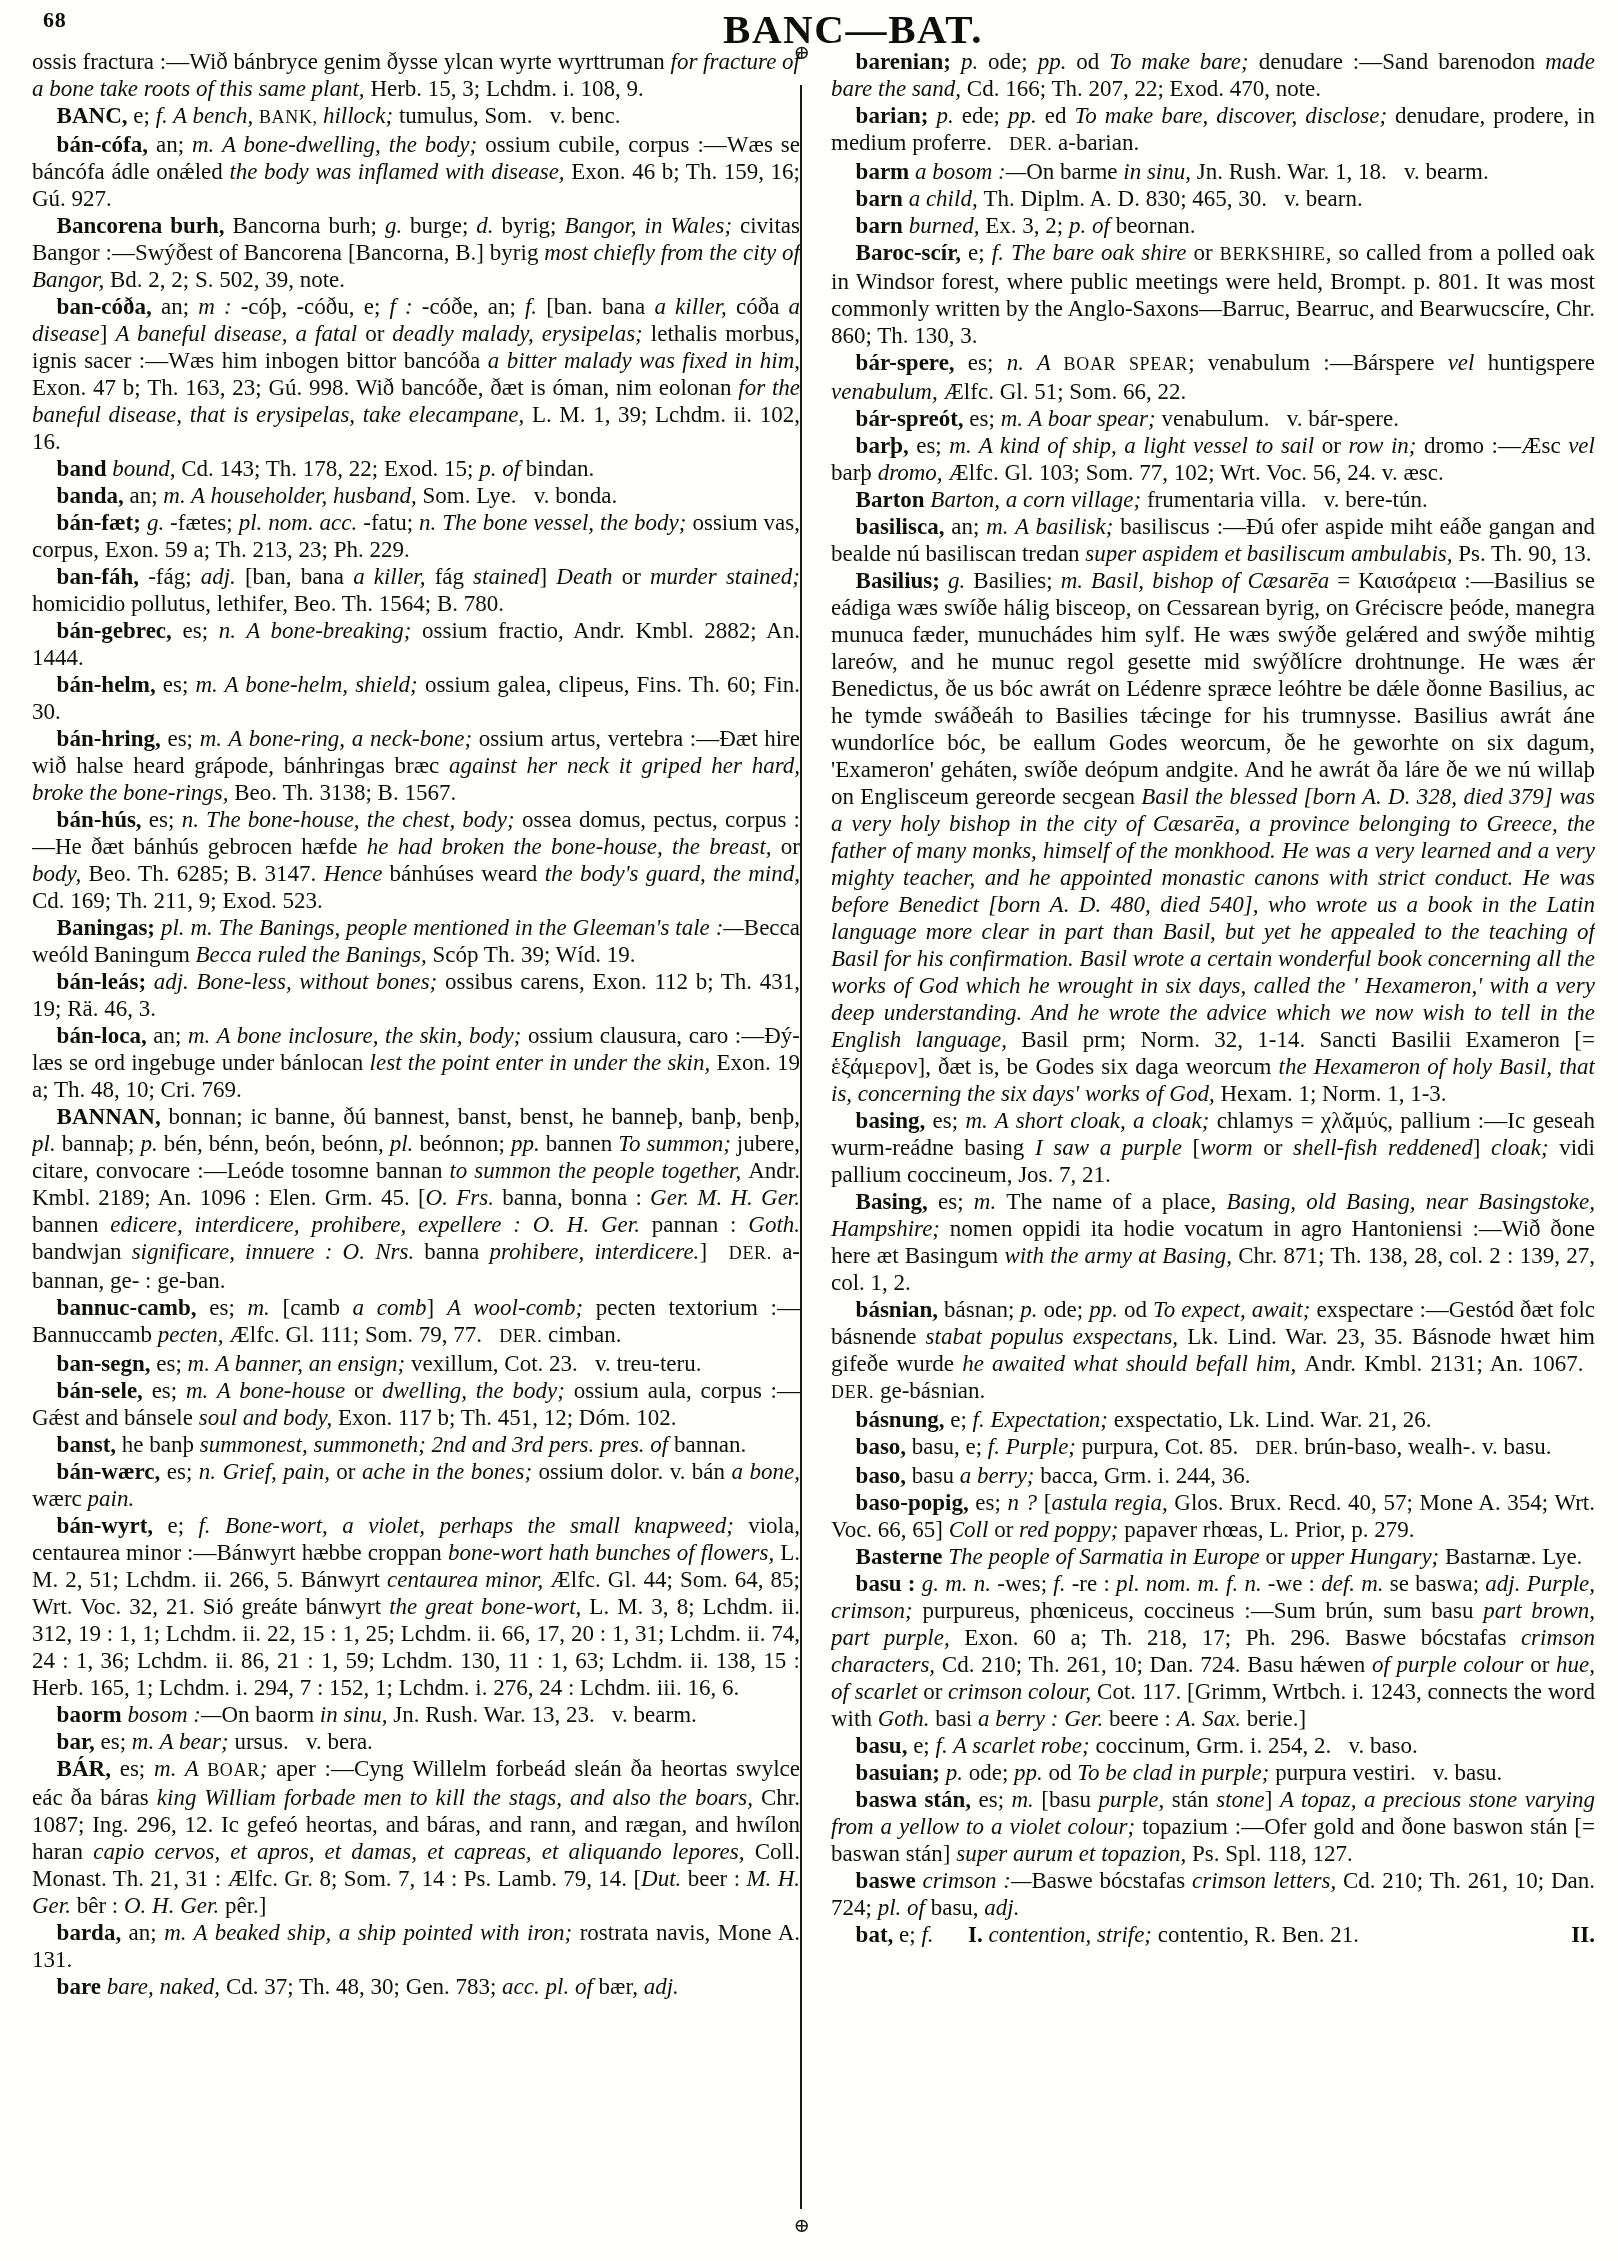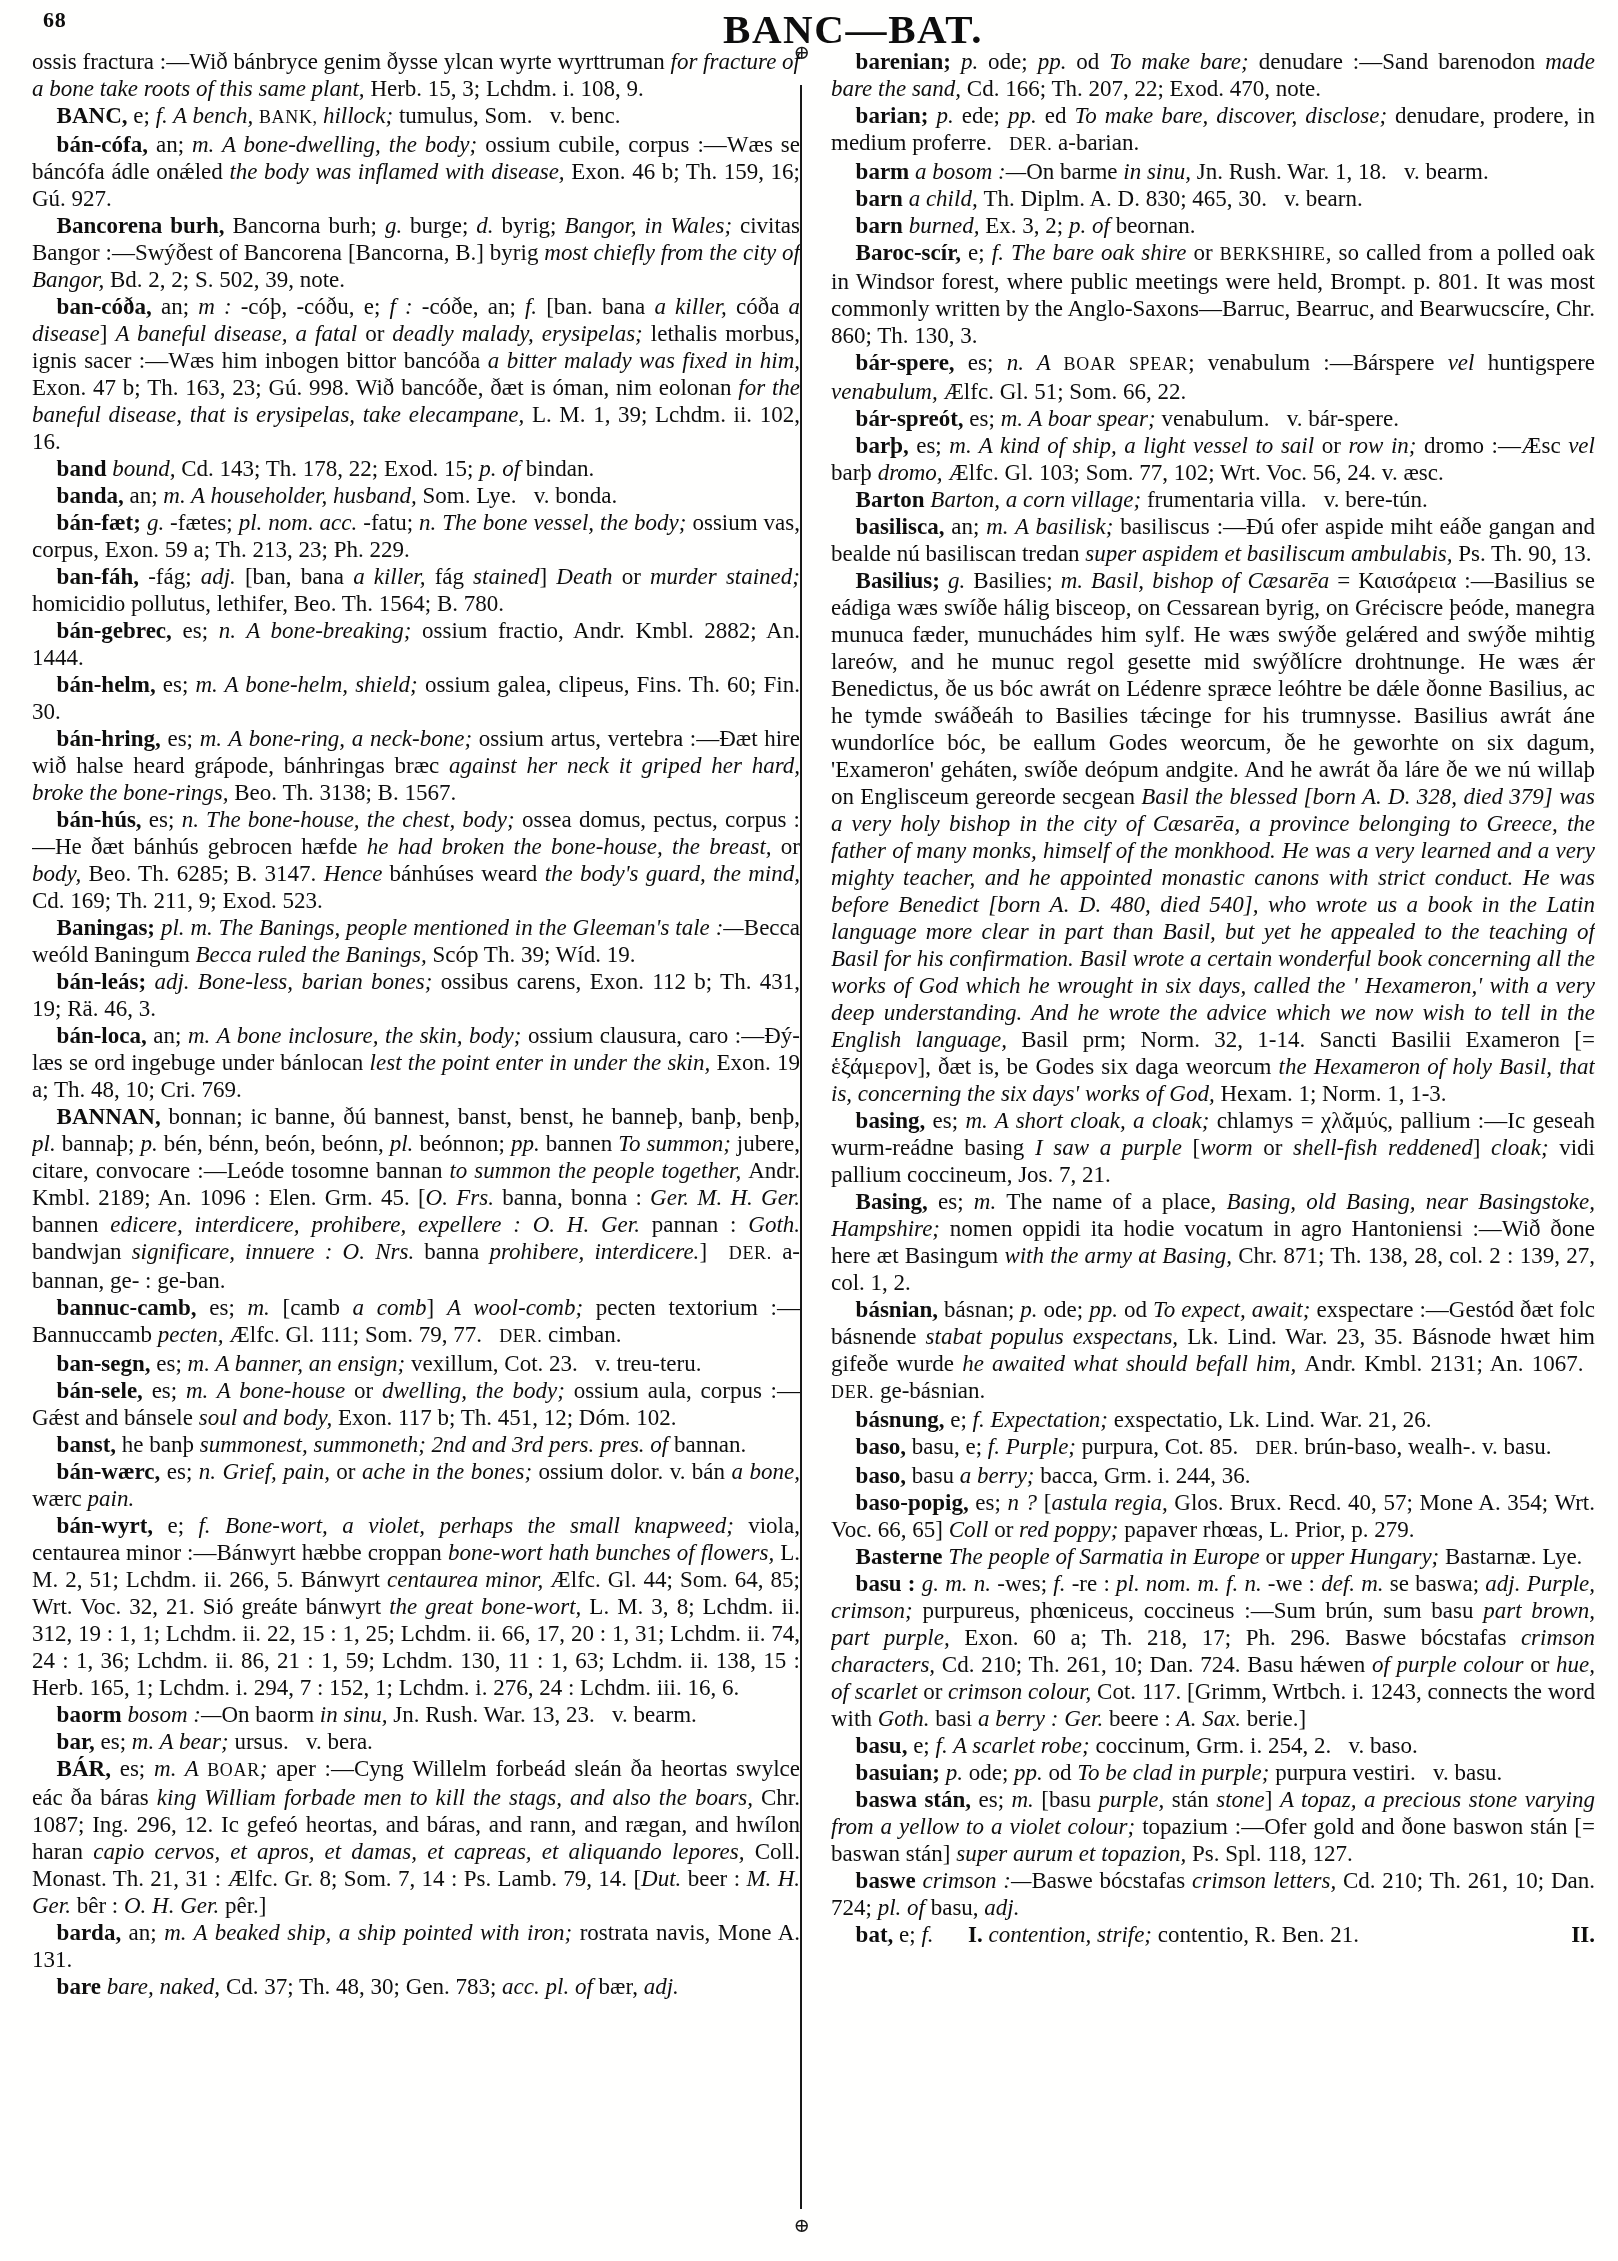--- a/index.html
+++ b/index.html
@@ -46,21 +46,21 @@
       <p class="entry"><span class="b">ban-cóða, </span><span>an; </span><span class="i">m : </span><span>-cóþ, -cóðu, e; </span><span class="i">f : </span><span>-cóðe, an; </span><span class="i">f. </span><span>[ban. bana </span><span class="i">a killer, </span><span>cóða </span><span class="i">a disease</span><span>] </span><span class="i">A baneful disease, a fatal </span><span>or </span><span class="i">deadly malady, erysipelas; </span><span>lethalis morbus, ignis sacer :—Wæs him inbogen bittor bancóða </span><span class="i">a bitter malady was fixed in him, </span><span>Exon. 47 b; Th. 163, 23; Gú. 998. Wið bancóðe, ðæt is óman, nim eolonan </span><span class="i">for the baneful disease, that is erysipelas, take elecampane, </span><span>L. M. 1, 39; Lchdm. ii. 102, 16.</span></p>
       <p class="entry"><span class="b">band </span><span class="i">bound, </span><span>Cd. 143; Th. 178, 22; Exod. 15; </span><span class="i">p. of </span><span>bindan.</span></p>
       <p class="entry"><span class="b">banda, </span><span>an; </span><span class="i">m. A householder, husband, </span><span>Som. Lye.  v. bonda.</span></p>
       <p class="entry"><span class="b">bán-fæt; </span><span class="i">g. </span><span>-fætes; </span><span class="i">pl. nom. acc. </span><span>-fatu; </span><span class="i">n. The bone vessel, the body; </span><span>ossium vas, corpus, Exon. 59 a; Th. 213, 23; Ph. 229.</span></p>
       <p class="entry"><span class="b">ban-fáh, </span><span>-fág; </span><span class="i">adj. </span><span>[ban, bana </span><span class="i">a killer, </span><span>fág </span><span class="i">stained</span><span>] </span><span class="i">Death </span><span>or </span><span class="i">murder stained; </span><span>homicidio pollutus, lethifer, Beo. Th. 1564; B. 780.</span></p>
       <p class="entry"><span class="b">bán-gebrec, </span><span>es; </span><span class="i">n. A bone-breaking; </span><span>ossium fractio, Andr. Kmbl. 2882; An. 1444.</span></p>
       <p class="entry"><span class="b">bán-helm, </span><span>es; </span><span class="i">m. A bone-helm, shield; </span><span>ossium galea, clipeus, Fins. Th. 60; Fin. 30.</span></p>
       <p class="entry"><span class="b">bán-hring, </span><span>es; </span><span class="i">m. A bone-ring, a neck-bone; </span><span>ossium artus, vertebra :—Ðæt hire wið halse heard grápode, bánhringas bræc </span><span class="i">against her neck it griped her hard, broke the bone-rings, </span><span>Beo. Th. 3138; B. 1567.</span></p>
       <p class="entry"><span class="b">bán-hús, </span><span>es; </span><span class="i">n. The bone-house, the chest, body; </span><span>ossea domus, pectus, corpus :—He ðæt bánhús gebrocen hæfde </span><span class="i">he had broken the bone-house, the breast, </span><span>or </span><span class="i">body, </span><span>Beo. Th. 6285; B. 3147. </span><span class="i">Hence </span><span>bánhúses weard </span><span class="i">the body's guard, the mind, </span><span>Cd. 169; Th. 211, 9; Exod. 523.</span></p>
       <p class="entry"><span class="b">Baningas; </span><span class="i">pl. m. The Banings, people mentioned in the Gleeman's tale :—</span><span>Becca weóld Baningum </span><span class="i">Becca ruled the Banings, </span><span>Scóp Th. 39; Wíd. 19.</span></p>
-      <p class="entry"><span class="b">bán-leás; </span><span class="i">adj. Bone-less, barian bones; </span><span>ossibus carens, Exon. 112 b; Th. 431, 19; Rä. 46, 3.</span></p>
+      <p class="entry"><span class="b">bán-leás; </span><span class="i">adj. Bone-less, without bones; </span><span>ossibus carens, Exon. 112 b; Th. 431, 19; Rä. 46, 3.</span></p>
       <p class="entry"><span class="b">bán-loca, </span><span>an; </span><span class="i">m. A bone inclosure, the skin, body; </span><span>ossium clausura, caro :—Ðý-læs se ord ingebuge under bánlocan </span><span class="i">lest the point enter in under the skin, </span><span>Exon. 19 a; Th. 48, 10; Cri. 769.</span></p>
       <p class="entry"><span class="b">BANNAN, </span><span>bonnan; ic banne, ðú bannest, banst, benst, he banneþ, banþ, benþ, </span><span class="i">pl. </span><span>bannaþ; </span><span class="i">p. </span><span>bén, bénn, beón, beónn, </span><span class="i">pl. </span><span>beónnon; </span><span class="i">pp. </span><span>bannen </span><span class="i">To summon; </span><span>jubere, citare, convocare :—Leóde tosomne bannan </span><span class="i">to summon the people together, </span><span>Andr. Kmbl. 2189; An. 1096 : Elen. Grm. 45. [</span><span class="i">O. Frs. </span><span>banna, bonna : </span><span class="i">Ger. M. H. Ger. </span><span>bannen </span><span class="i">edicere, interdicere, prohibere, expellere : O. H. Ger. </span><span>pannan : </span><span class="i">Goth. </span><span>bandwjan </span><span class="i">significare, innuere : O. Nrs. </span><span>banna </span><span class="i">prohibere, interdicere.</span><span>]  </span><span class="sc">DER.</span><span> a-bannan, ge- : ge-ban.</span></p>
       <p class="entry"><span class="b">bannuc-camb, </span><span>es; </span><span class="i">m. </span><span>[camb </span><span class="i">a comb</span><span>] </span><span class="i">A wool-comb; </span><span>pecten textorium :—Bannuccamb </span><span class="i">pecten, </span><span>Ælfc. Gl. 111; Som. 79, 77.  </span><span class="sc">DER.</span><span> cimban.</span></p>
       <p class="entry"><span class="b">ban-segn, </span><span>es; </span><span class="i">m. A banner, an ensign; </span><span>vexillum, Cot. 23.  v. treu-teru.</span></p>
       <p class="entry"><span class="b">bán-sele, </span><span>es; </span><span class="i">m. A bone-house </span><span>or </span><span class="i">dwelling, the body; </span><span>ossium aula, corpus :—Gǽst and bánsele </span><span class="i">soul and body, </span><span>Exon. 117 b; Th. 451, 12; Dóm. 102.</span></p>
       <p class="entry"><span class="b">banst, </span><span>he banþ </span><span class="i">summonest, summoneth; 2nd and 3rd pers. pres. of </span><span>bannan.</span></p>
       <p class="entry"><span class="b">bán-wærc, </span><span>es; </span><span class="i">n. Grief, pain, </span><span>or </span><span class="i">ache in the bones; </span><span>ossium dolor. v. bán </span><span class="i">a bone, </span><span>wærc </span><span class="i">pain.</span></p>
       <p class="entry"><span class="b">bán-wyrt, </span><span>e; </span><span class="i">f. Bone-wort, a violet, perhaps the small knapweed; </span><span>viola, centaurea minor :—Bánwyrt hæbbe croppan </span><span class="i">bone-wort hath bunches of flowers, </span><span>L. M. 2, 51; Lchdm. ii. 266, 5. Bánwyrt </span><span class="i">centaurea minor, </span><span>Ælfc. Gl. 44; Som. 64, 85; Wrt. Voc. 32, 21. Sió greáte bánwyrt </span><span class="i">the great bone-wort, </span><span>L. M. 3, 8; Lchdm. ii. 312, 19 : 1, 1; Lchdm. ii. 22, 15 : 1, 25; Lchdm. ii. 66, 17, 20 : 1, 31; Lchdm. ii. 74, 24 : 1, 36; Lchdm. ii. 86, 21 : 1, 59; Lchdm. 130, 11 : 1, 63; Lchdm. ii. 138, 15 : Herb. 165, 1; Lchdm. i. 294, 7 : 152, 1; Lchdm. i. 276, 24 : Lchdm. iii. 16, 6.</span></p>
       <p class="entry"><span class="b">baorm </span><span class="i">bosom :—</span><span>On baorm </span><span class="i">in sinu, </span><span>Jn. Rush. War. 13, 23.  v. bearm.</span></p>
       <p class="entry"><span class="b">bar, </span><span>es; </span><span class="i">m. A bear; </span><span>ursus.  v. bera.</span></p>

